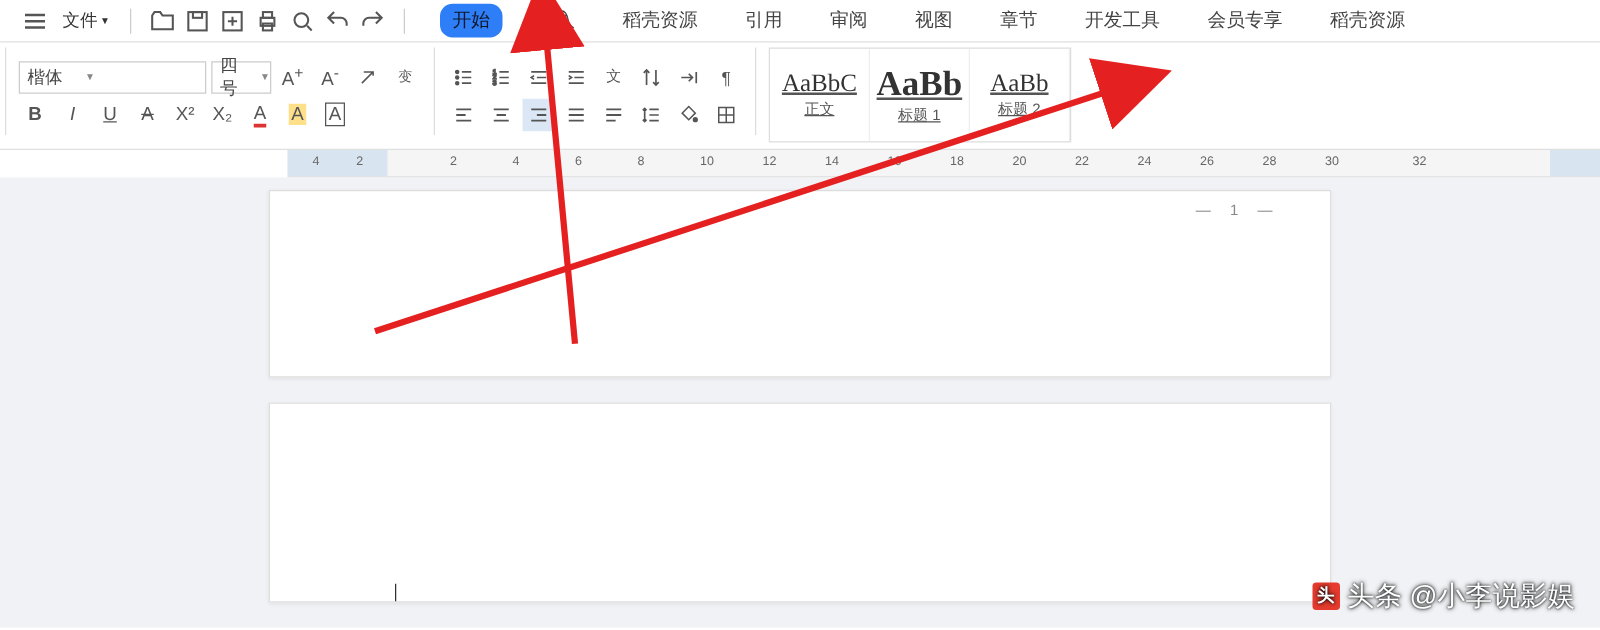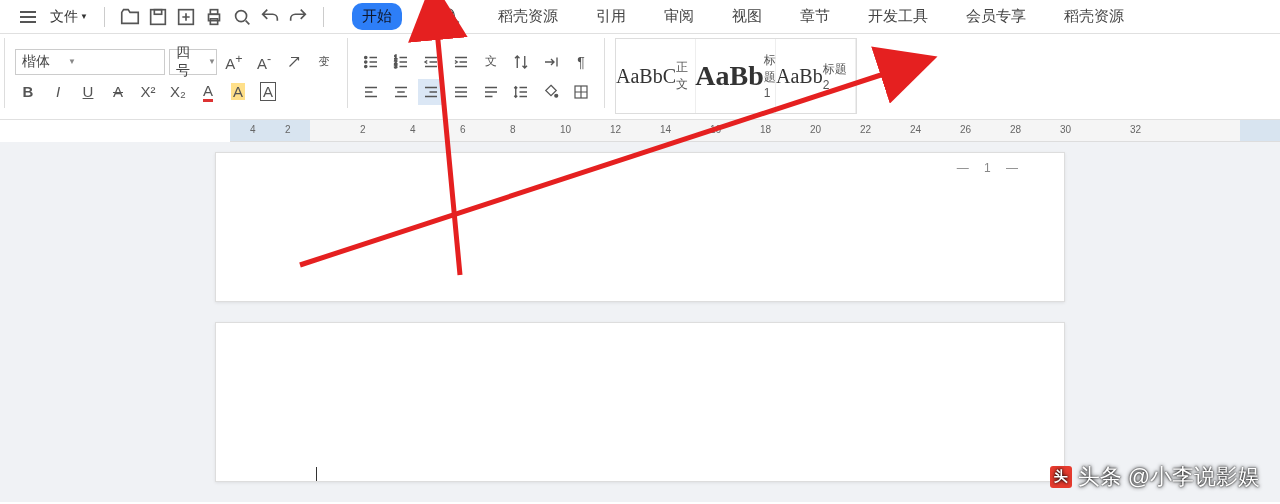--- a/index.html
+++ b/index.html
@@ -29,21 +29,21 @@
 .vsep { width: 1px; height: 70px; background: #ddd; }
 .combo { border: 1px solid #ccc; height: 26px; display: flex; align-items: center; padding: 0 6px; background: #fff; font-size: 14px; color: #444; gap: 18px; }
 .combo.font { width: 150px; }
 .combo.size { width: 48px; }
 .combo .dd { font-size: 8px; color: #888; }
 .toolbtn { width: 26px; height: 26px; display: flex; align-items: center; justify-content: center; color: #555; font-size: 15px; font-family: serif; }
 .toolbtn.u { text-decoration: underline; }
 .toolbtn.s { text-decoration: line-through; }
 .toolbtn svg { width: 18px; height: 18px; }
 .styles { display: flex; align-items: stretch; border: 1px solid #ddd; height: 76px; }
-.style-item { width: 80px; display: flex; flex-direction: row; align-items: center; justify-content: center; border-right: 1px solid #eee; font-size: 12px; color: #555; }
+.style-item { width: 80px; display: flex; flex-direction: column; align-items: center; justify-content: center; border-right: 1px solid #eee; font-size: 12px; color: #555; text-decoration: underline; }
 .style-item .prev { font-family: "Times New Roman", serif; font-size: 20px; color: #333; }
 .style-item.h1 .prev { font-size: 28px; font-weight: bold; }
 
 
 .ruler { height: 22px; background: #f5f5f5; border-bottom: 1px solid #ddd; position: relative; margin-left: 230px; margin-right: 0; font-size: 10px; color: #666; }
 .ruler .lbl { position: absolute; top: 4px; }
 .ruler .left { background: #d8e4f0; position: absolute; left: 0; top: 0; bottom: 0; width: 80px; }
 .ruler .right { background: #d8e4f0; position: absolute; right: 0; top: 0; bottom: 0; width: 40px; }
 
 

